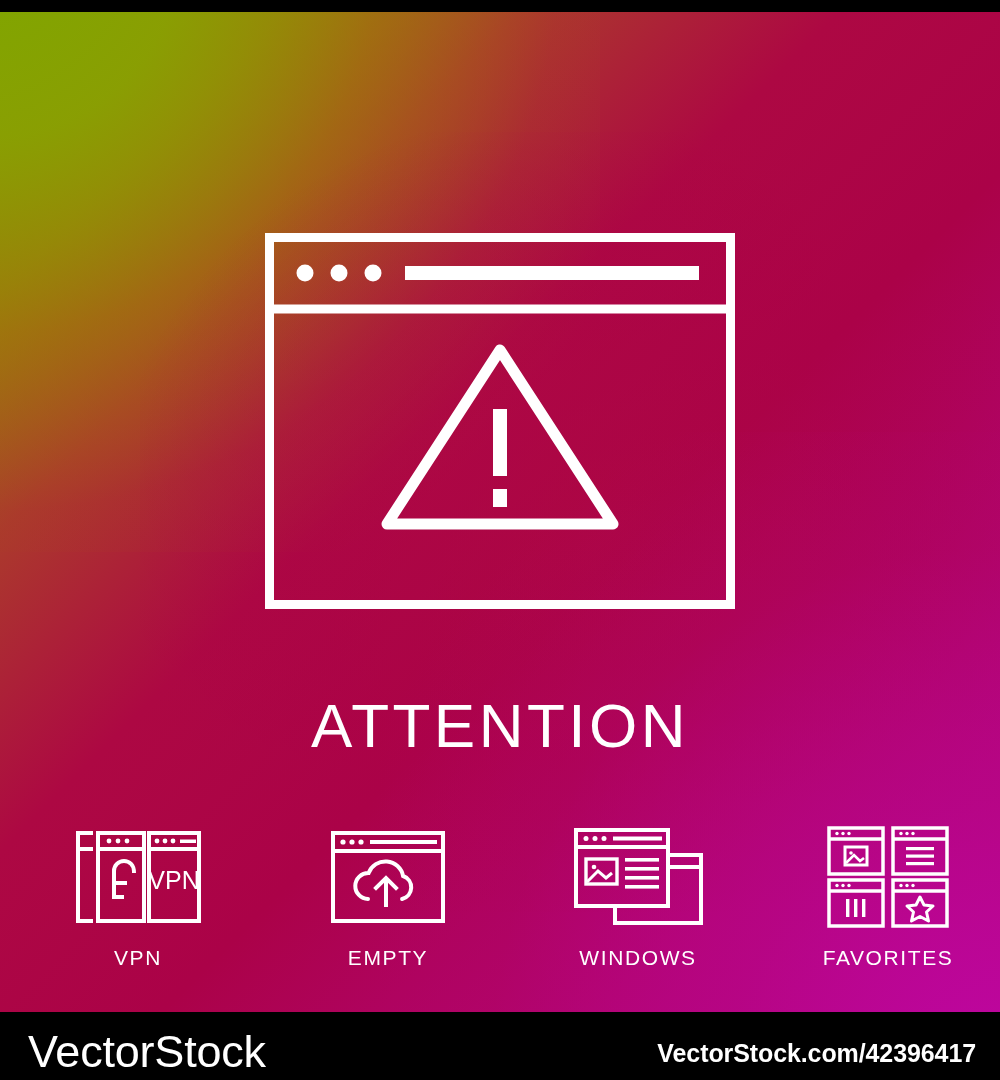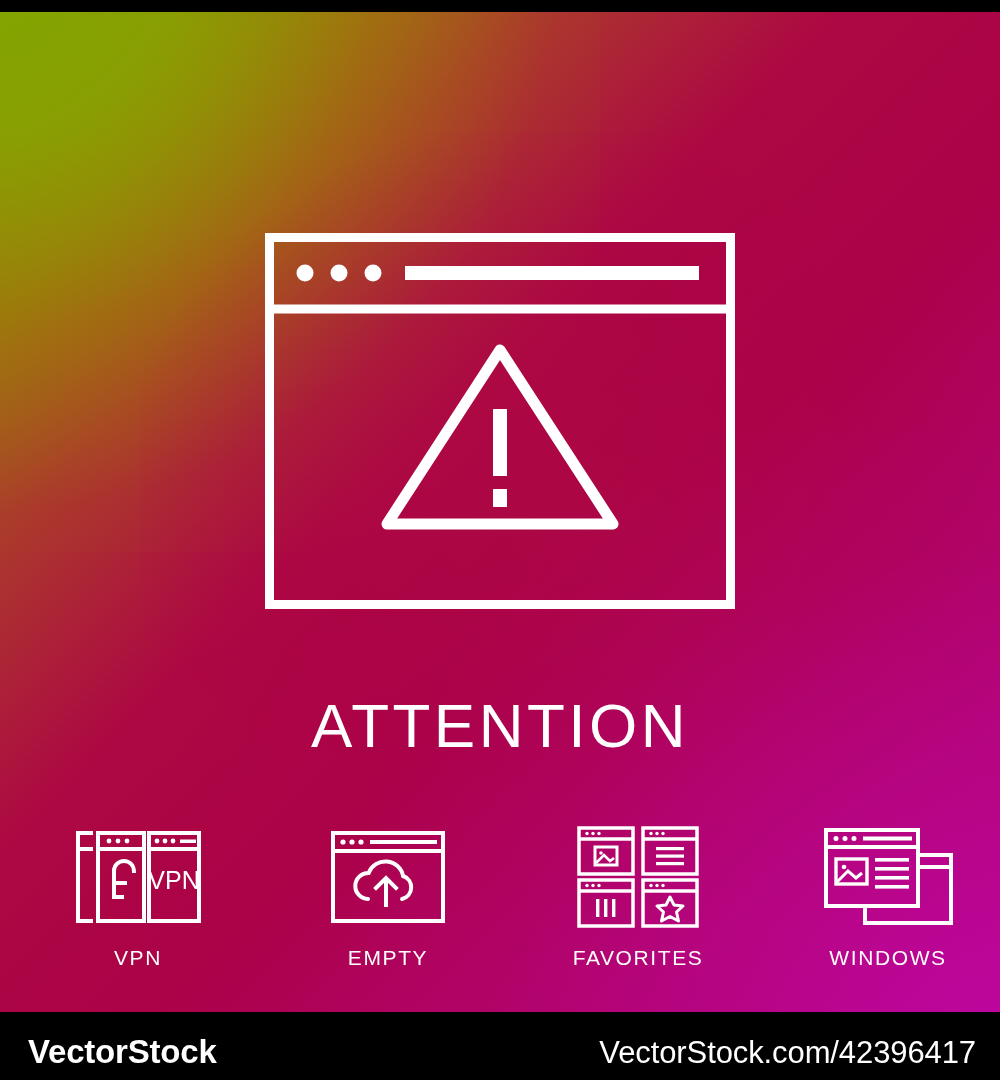--- a/index.html
+++ b/index.html
@@ -143,34 +143,34 @@
     top: 1000px;
     width: 1000px;
     height: 80px;
     background: #000000;
   }
   .wm-brand {
     position: absolute;
     left: 28px;
     top: 20px;
     color: #ffffff;
-    font-size: 33px;
+    font-size: 45px;
     line-height: 40px;
-    font-weight: 700;
+    font-weight: 400;
     font-family: "Liberation Sans Narrow", "Liberation Sans", sans-serif;
     letter-spacing: -0.2px;
   }
   .wm-url {
     position: absolute;
     right: 24px;
     top: 25px;
     color: #ffffff;
-    font-size: 31px;
+    font-size: 25px;
     line-height: 32px;
-    font-weight: 400;
+    font-weight: 700;
     font-family: "Liberation Sans Narrow", "Liberation Sans", sans-serif;
     letter-spacing: -0.1px;
   }
 </style>
 </head>
 <body>
 
 <div id="stage">
 
   <div class="artboard">
@@ -244,20 +244,51 @@
 
             <path d="M56 78 V50" stroke="#ffffff" stroke-width="4"></path>
             <path d="M46 59 L56 49 L66 59" stroke="#ffffff" stroke-width="4" stroke-linecap="square"></path>
           </svg>
         </div>
         <div class="icon-label">EMPTY</div>
       </div>
 
       <div class="icon-cell">
         <div class="icon-art">
+          <svg viewBox="0 0 132 104" width="132" height="104" fill="none" xmlns="http://www.w3.org/2000/svg">
+
+            <g>
+              <path d="M96 30 H129 V98 H43 V80" stroke="#ffffff" stroke-width="4"></path>
+              <path d="M96 42 H129" stroke="#ffffff" stroke-width="4"></path>
+            </g>
+
+            <g>
+              <rect x="4" y="5" width="92" height="76" stroke="#ffffff" stroke-width="4"></rect>
+              <path d="M4 22 H96" stroke="#ffffff" stroke-width="4"></path>
+              <circle cx="14" cy="13.5" r="2.5" fill="#ffffff"></circle>
+              <circle cx="23" cy="13.5" r="2.5" fill="#ffffff"></circle>
+              <circle cx="32" cy="13.5" r="2.5" fill="#ffffff"></circle>
+              <rect x="41" y="11.5" width="49" height="4" fill="#ffffff"></rect>
+
+              <rect x="14" y="34" width="31" height="25" stroke="#ffffff" stroke-width="3.4"></rect>
+              <circle cx="22" cy="42" r="2.3" fill="#ffffff"></circle>
+              <path d="M15 57 L26 46 L34 53 L40 48" stroke="#ffffff" stroke-width="3"></path>
+
+              <rect x="53" y="33" width="34" height="3.6" fill="#ffffff"></rect>
+              <rect x="53" y="42" width="34" height="3.6" fill="#ffffff"></rect>
+              <rect x="53" y="51" width="34" height="3.6" fill="#ffffff"></rect>
+              <rect x="53" y="60" width="34" height="3.6" fill="#ffffff"></rect>
+            </g>
+          </svg>
+        </div>
+        <div class="icon-label">WINDOWS</div>
+      </div>
+
+      <div class="icon-cell">
+        <div class="icon-art">
           <svg viewBox="0 0 124 104" width="124" height="104" fill="none" xmlns="http://www.w3.org/2000/svg">
 
             <g>
               <rect x="3" y="3" width="54" height="46" stroke="#ffffff" stroke-width="3.5"></rect>
               <path d="M3 14 H57" stroke="#ffffff" stroke-width="3.5"></path>
               <circle cx="11" cy="8.5" r="1.7" fill="#ffffff"></circle>
               <circle cx="17" cy="8.5" r="1.7" fill="#ffffff"></circle>
               <circle cx="23" cy="8.5" r="1.7" fill="#ffffff"></circle>
               <rect x="19" y="22" width="22" height="18" stroke="#ffffff" stroke-width="3"></rect>
               <circle cx="25" cy="28" r="1.8" fill="#ffffff"></circle>
@@ -292,51 +323,20 @@
               <circle cx="75" cy="60.5" r="1.7" fill="#ffffff"></circle>
               <circle cx="81" cy="60.5" r="1.7" fill="#ffffff"></circle>
               <circle cx="87" cy="60.5" r="1.7" fill="#ffffff"></circle>
               <path d="M94 72 L98 80 L107 81 L100.5 87 L102.5 96 L94 91.5 L85.5 96 L87.5 87 L81 81 L90 80 Z" stroke="#ffffff" stroke-width="3" stroke-linejoin="round"></path>
             </g>
           </svg>
         </div>
         <div class="icon-label">FAVORITES</div>
       </div>
 
-      <div class="icon-cell">
-        <div class="icon-art">
-          <svg viewBox="0 0 132 104" width="132" height="104" fill="none" xmlns="http://www.w3.org/2000/svg">
-
-            <g>
-              <path d="M96 30 H129 V98 H43 V80" stroke="#ffffff" stroke-width="4"></path>
-              <path d="M96 42 H129" stroke="#ffffff" stroke-width="4"></path>
-            </g>
-
-            <g>
-              <rect x="4" y="5" width="92" height="76" stroke="#ffffff" stroke-width="4"></rect>
-              <path d="M4 22 H96" stroke="#ffffff" stroke-width="4"></path>
-              <circle cx="14" cy="13.5" r="2.5" fill="#ffffff"></circle>
-              <circle cx="23" cy="13.5" r="2.5" fill="#ffffff"></circle>
-              <circle cx="32" cy="13.5" r="2.5" fill="#ffffff"></circle>
-              <rect x="41" y="11.5" width="49" height="4" fill="#ffffff"></rect>
-
-              <rect x="14" y="34" width="31" height="25" stroke="#ffffff" stroke-width="3.4"></rect>
-              <circle cx="22" cy="42" r="2.3" fill="#ffffff"></circle>
-              <path d="M15 57 L26 46 L34 53 L40 48" stroke="#ffffff" stroke-width="3"></path>
-
-              <rect x="53" y="33" width="34" height="3.6" fill="#ffffff"></rect>
-              <rect x="53" y="42" width="34" height="3.6" fill="#ffffff"></rect>
-              <rect x="53" y="51" width="34" height="3.6" fill="#ffffff"></rect>
-              <rect x="53" y="60" width="34" height="3.6" fill="#ffffff"></rect>
-            </g>
-          </svg>
-        </div>
-        <div class="icon-label">WINDOWS</div>
-      </div>
-
 
     </div>
   </div>
 
   <div class="footer">
     <div class="wm-brand">VectorStock</div>
     <div class="wm-url">VectorStock.com/42396417</div>
   </div>
 
 </div>

